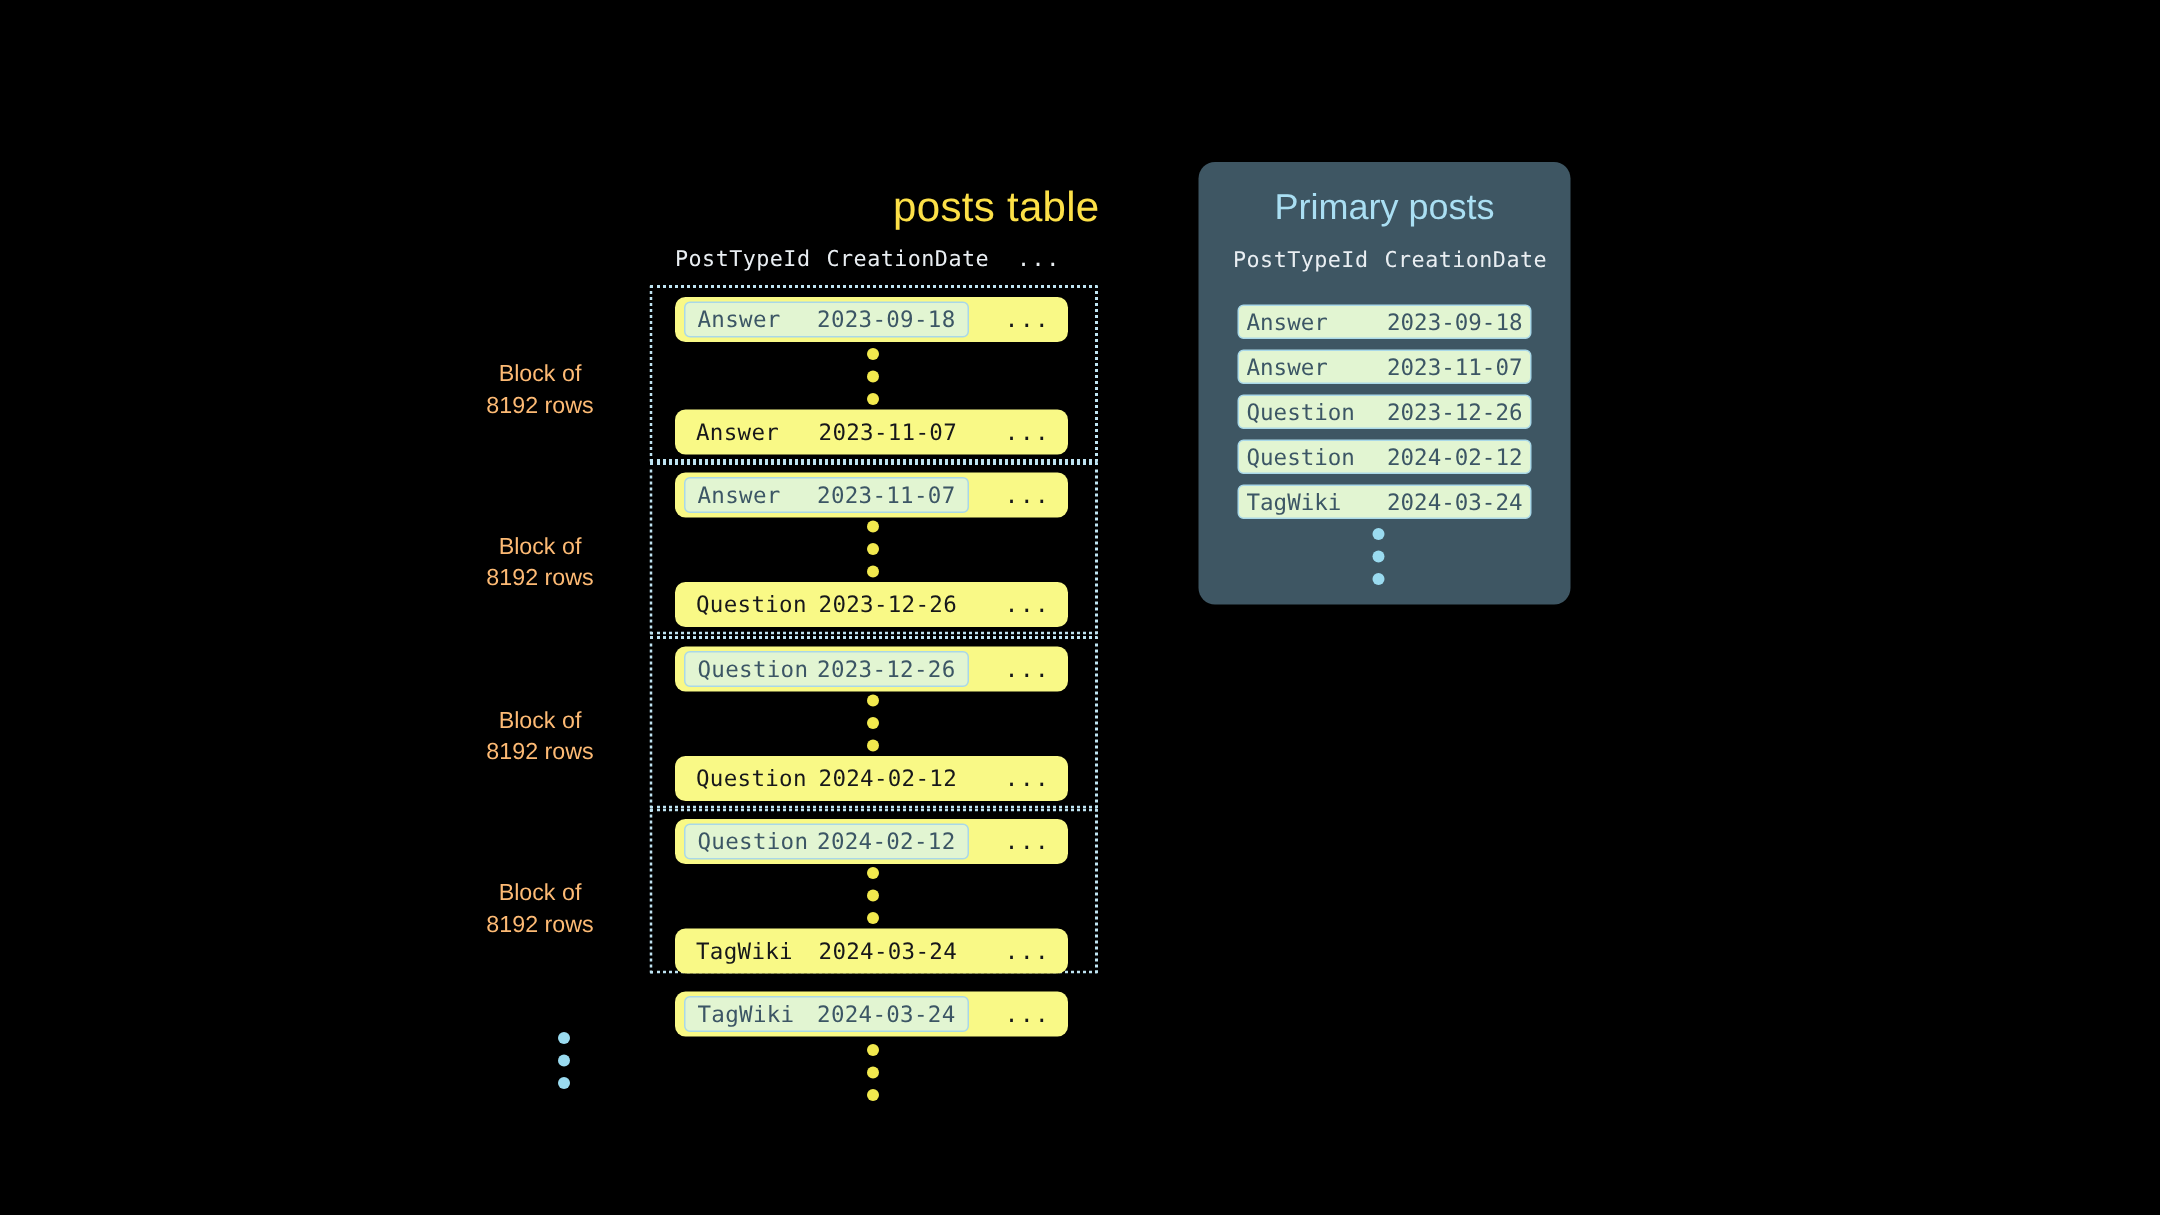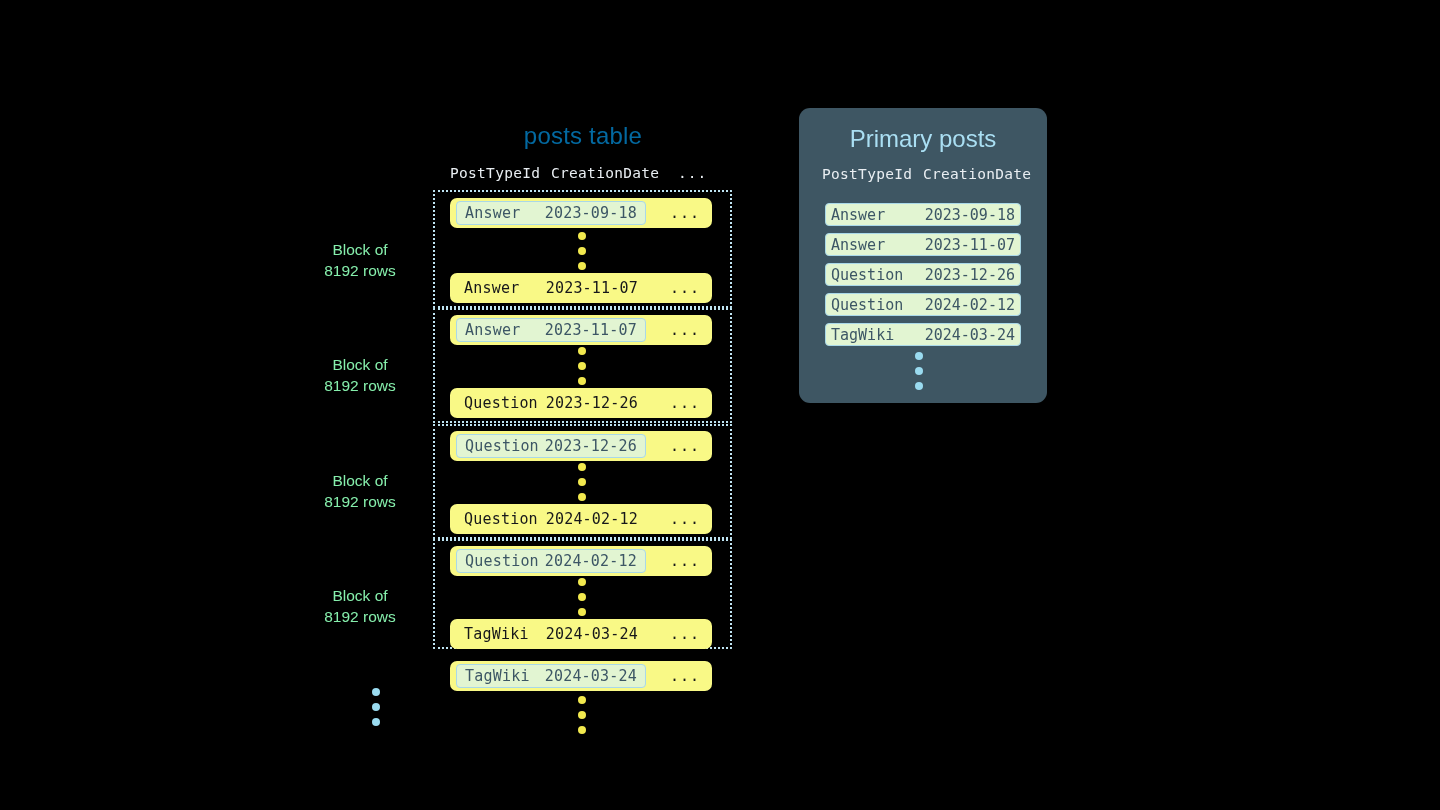--- a/index.html
+++ b/index.html
@@ -24,23 +24,23 @@
 
   
   .abs { position: absolute; }
   .mono { font-family: "DejaVu Sans Mono", "Liberation Mono", monospace; }
 
   
   #posts-title {
     left: 433px;
     top: 122px;
     width: 300px;
-    text-align: center;
-    font-size: 24px;
-    color: #0369a1;
+    text-align: right;
+    font-size: 28px;
+    color: #fde047;
     letter-spacing: .2px;
     white-space: nowrap;
   }
 
   .col-headers {
     left: 433px;
     top: 165px;
     width: 300px;
     font-size: 14.5px;
     color: #e9eef2;
@@ -61,21 +61,21 @@
   }
 
   
   .block-label {
     position: absolute;
     left: 300px;
     width: 120px;
     text-align: center;
     font-size: 15.5px;
     line-height: 21px;
-    color: #86efac;
+    color: #fdba74;
     white-space: pre-line;
   }
 
   
   .row {
     position: absolute;
     left: 450px;
     width: 262px;
     height: 30px;
     background: #f9f986;

